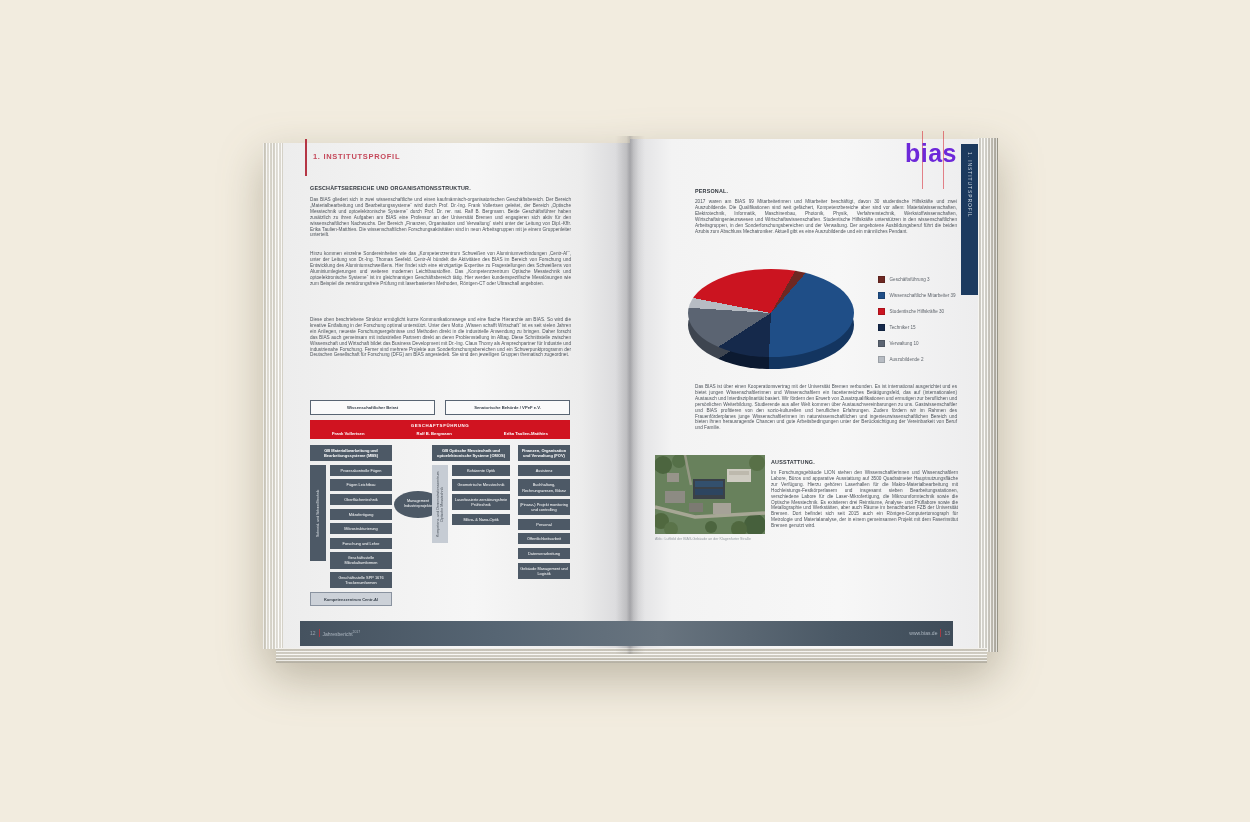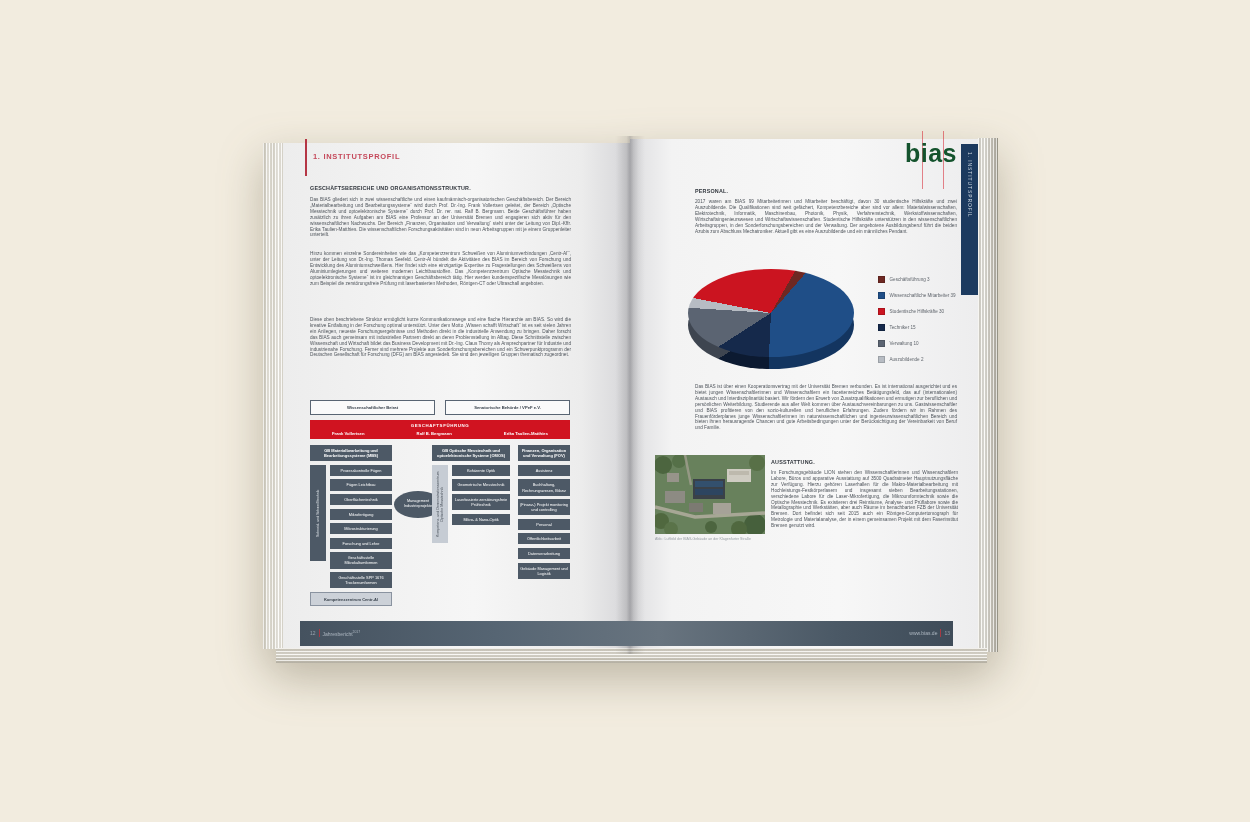--- a/index.html
+++ b/index.html
@@ -67,21 +67,21 @@
   .org-box { background:#4d5966; color:#fff; font-size:3.9px; text-align:center; padding:3px 2px;
     display:flex; align-items:center; justify-content:center; min-height:8px; line-height:1.3; }
   .org-centr { margin-top:4px; background:#ccd1d8; border:1px solid #8a93a0; color:#39424c;
     font-size:4px; font-weight:bold; text-align:center; padding:3.5px 2px; }
   .org-oval { position:absolute; left:84px; top:46px; width:48px; height:27px; border-radius:50%;
     background:#4d5966; color:#fff; font-size:3.8px; line-height:1.25; text-align:center;
     display:flex; align-items:center; justify-content:center; padding:2px; }
 
   
   .logo { position:absolute; left:903px; top:141px; width:54px; text-align:right;
-    font-size:25px; font-weight:bold; color:#14532d; letter-spacing:0.5px; line-height:1; }
+    font-size:25px; font-weight:bold; color:#6d28d9; letter-spacing:0.5px; line-height:1; }
   .logo-line { position:absolute; width:0.8px; background:rgba(212,15,30,0.5); }
   .logo-line.a { left:922px; top:131px; height:58px; }
   .logo-line.b { left:943px; top:131px; height:58px; }
   .side-tab { position:absolute; left:961px; top:144px; width:17px; height:151px; background:#1c3a5f;
     color:#cfd8e2; font-size:5px; letter-spacing:0.9px;
     writing-mode:vertical-rl; display:flex; justify-content:flex-start; align-items:center; padding-top:8px; }
 
   
   .pie-wrap { position:absolute; left:688px; top:269px; width:166px; height:101px; }
   .pie-side { position:absolute; left:0; top:12px; width:166px; height:88px; border-radius:50%; }

